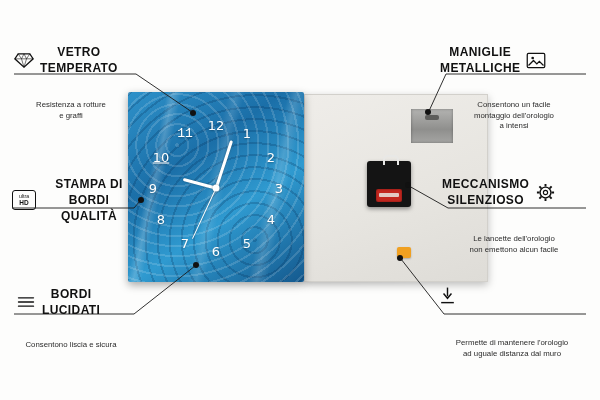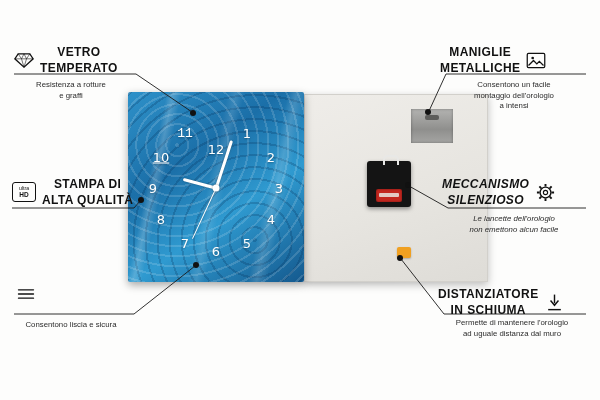--- a/index.html
+++ b/index.html
@@ -8,21 +8,21 @@
 
   
   .overlay{position:absolute;left:0;top:0;width:600px;height:400px;pointer-events:none;}
 
   
   .callout{position:absolute;}
   .co-head{display:flex;align-items:center;gap:6px;}
   .co-title{font-size:12px;font-weight:bold;letter-spacing:.4px;color:#111;
             white-space:pre-line;text-align:center;line-height:1.35;}
   .co-sub{position:absolute;font-size:7.8px;color:#2b2b2b;text-align:center;
-          white-space:pre-line;line-height:1.35;}
+          white-space:pre-line;line-height:1.35;margin-top:20px;}
   .icon{display:inline-flex;align-items:center;justify-content:center;flex:0 0 auto;}
 
   .uhd{width:22px;height:18px;border:1.4px solid #111;border-radius:3px;
        display:flex;flex-direction:column;align-items:center;justify-content:center;line-height:1;}
   .uhd .u{font-size:5.2px;color:#111;}
   .uhd .h{font-size:6.5px;font-weight:bold;color:#111;}
 
   
   .co-vetro{left:6px;top:44px;width:130px;}
   .co-vetro .co-head{padding-left:8px;}
@@ -34,21 +34,21 @@
 
   .co-bordi{left:6px;top:286px;width:130px;}
   .co-bordi .co-head{padding-left:10px;}
   .co-bordi .co-sub{left:0;top:34px;width:130px;}
 
   
   .co-right .co-head{}
   .co-maniglie{left:440px;top:44px;width:148px;}
   .co-maniglie .co-sub{left:-4px;top:36px;width:156px;}
 
-  .co-meccanismo{left:442px;top:176px;width:146px;font-style:italic;}
+  .co-meccanismo{left:442px;top:176px;width:146px;}
   .co-meccanismo .co-sub{left:-6px;top:38px;width:156px;}
 
   .co-distanziatore{left:438px;top:286px;width:150px;}
   .co-distanziatore .co-sub{left:-10px;top:32px;width:168px;}
 
   
   .clock-wrap{position:absolute;left:128px;top:92px;width:358px;height:190px;}
   .clock-shadow{position:absolute;left:6px;top:176px;width:346px;height:14px;
                 background:radial-gradient(ellipse at center,rgba(0,0,0,.25),transparent 70%);
                 filter:blur(3px);}
@@ -57,21 +57,21 @@
       repeating-radial-gradient(circle at 28% 28%, rgba(255,255,255,.14) 0 2px, transparent 2px 10px),
       repeating-radial-gradient(circle at 72% 78%, rgba(0,40,80,.22) 0 2px, transparent 2px 12px),
       linear-gradient(145deg,#2e91c9 0%,#1b6fa8 35%,#2f9ad0 62%,#14598e 100%);
     box-shadow:0 3px 8px rgba(0,0,0,.35);overflow:hidden;}
   .clock-front::before{content:"";position:absolute;inset:0;
     background:linear-gradient(102deg,transparent 18%,rgba(255,255,255,.20) 21%,transparent 25%,
                transparent 46%,rgba(255,255,255,.12) 50%,transparent 54%,
                transparent 74%,rgba(255,255,255,.16) 78%,transparent 83%);}
   .num{position:absolute;transform:translate(-50%,-50%);color:#fff;font-size:13px;
        font-family:"DejaVu Sans",sans-serif;text-shadow:0 1px 2px rgba(0,0,0,.3);}
-  .n12{left:88px;top:33px;margin-top:24px;} .n1{left:119px;top:41px;} .n2{left:143px;top:65px;}
+  .n12{left:88px;top:33px;} .n1{left:119px;top:41px;} .n2{left:143px;top:65px;}
   .n3{left:151px;top:96px;} .n4{left:143px;top:127px;} .n5{left:119px;top:151px;}
   .n6{left:88px;top:159px;} .n7{left:57px;top:151px;} .n8{left:33px;top:127px;}
   .n9{left:25px;top:96px;} .n10{left:33px;top:65px;text-decoration:underline;} .n11{left:57px;top:41px;font-family:Liberation Mono, monospace;}
   .hand{position:absolute;left:88px;background:#fff;transform-origin:50% 100%;
         border-radius:2px;box-shadow:0 0 2px rgba(0,0,0,.3);}
   .hand.minute{width:2.6px;height:50px;top:46px;transform:translateX(-50%) rotate(18deg);}
   .hand.hour{width:3.2px;height:34px;top:62px;transform:translateX(-50%) rotate(-75deg);}
   .hand.second{width:1.2px;height:56px;top:40px;transform:translateX(-50%) rotate(205deg);}
   .cap{position:absolute;left:88px;top:96px;width:7px;height:7px;border-radius:50%;
        background:#fff;transform:translate(-50%,-50%);box-shadow:0 0 2px rgba(0,0,0,.4);}
@@ -168,33 +168,35 @@
 e graffi</div>
   </div>
 
   <div class="callout co-stampa">
     <div class="co-head">
       <span class="icon uhd">
         <span class="u">ultra</span>
         <span class="h">HD</span>
       </span>
       <span class="co-title">STAMPA DI
-ALTA QUALITÀ</span>
+BORDI QUALITÀ</span>
     </div>
   </div>
 
   <div class="callout co-bordi">
     <div class="co-head">
       <span class="icon">
         <svg width="20" height="16" viewBox="0 0 24 18">
           <g stroke="#111" stroke-width="1.6" fill="none" stroke-linecap="round">
             <path d="M3 4h18 M3 9h18 M3 14h18"></path>
           </g>
         </svg>
       </span>
+      <span class="co-title">BORDI
+LUCIDATI</span>
     </div>
     <div class="co-sub">Consentono liscia e sicura</div>
   </div>
 
   <div class="callout co-right co-maniglie">
     <div class="co-head">
       <span class="co-title">MANIGLIE
 METALLICHE</span>
       <span class="icon">
         <svg width="20" height="17" viewBox="0 0 24 20">
@@ -222,22 +224,20 @@
           </g>
         </svg>
       </span>
     </div>
     <div class="co-sub">Le lancette dell'orologio
 non emettono alcun facile</div>
   </div>
 
   <div class="callout co-right co-distanziatore">
     <div class="co-head">
-      <span class="co-title">DISTANZIATORE
-IN SCHIUMA</span>
       <span class="icon">
         <svg width="19" height="19" viewBox="0 0 24 24">
           <path d="M12 2v11" stroke="#111" stroke-width="1.8" fill="none"></path>
           <path d="M7 9.5l5 6 5-6" fill="none" stroke="#111" stroke-width="1.8"></path>
           <path d="M4 21h16" stroke="#111" stroke-width="1.8"></path>
         </svg>
       </span>
     </div>
     <div class="co-sub">Permette di mantenere l'orologio
 ad uguale distanza dal muro</div>

